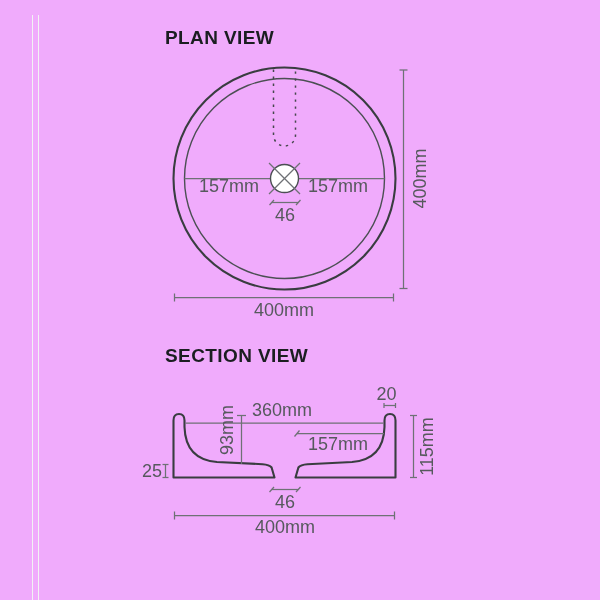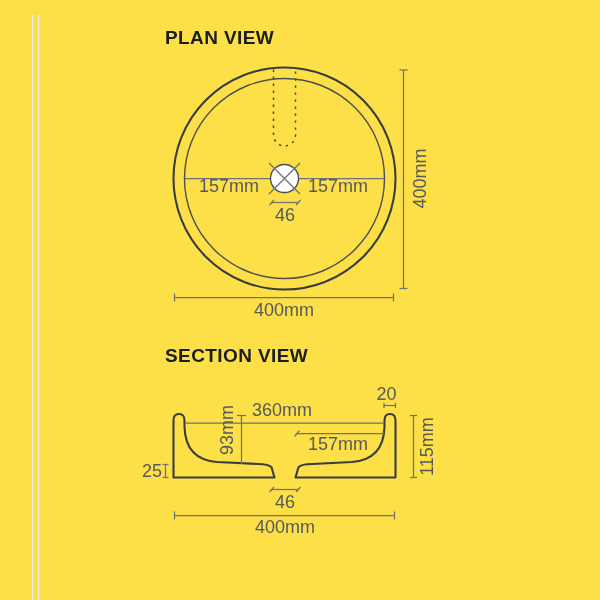--- a/index.html
+++ b/index.html
@@ -1,16 +1,16 @@
 <!DOCTYPE html>
 <html><head>
 <meta charset="utf-8">
 <style>
   html,body{margin:0;padding:0;background:#ffffff;}
-  .page{position:relative;width:600px;height:600px;background:#fde047;overflow:hidden;
+  .page{position:relative;width:600px;height:600px;background:#f0abfc;overflow:hidden;
         font-family:"Liberation Sans",sans-serif;}
   svg{display:block;}
   .t-title{font-family:"Liberation Sans",sans-serif;font-size:19px;font-weight:700;
            fill:#1b1e21;letter-spacing:.4px;}
   .t-dim{font-family:"Liberation Sans",sans-serif;font-size:18px;font-weight:400;fill:#56595d;}
   .ln-outline{stroke:#393d40;stroke-width:2.1;fill:none;stroke-linejoin:round;stroke-linecap:round;}
   .ln-thin{stroke:#4b4f53;stroke-width:1.4;fill:none;}
   .ln-dim{stroke:#6e7175;stroke-width:1.25;fill:none;}
   .ln-dash{stroke:#45484c;stroke-width:1.5;fill:none;stroke-dasharray:2.4 4.6;}
   .ln-edge{stroke:#f2f2f3;stroke-width:1;}

